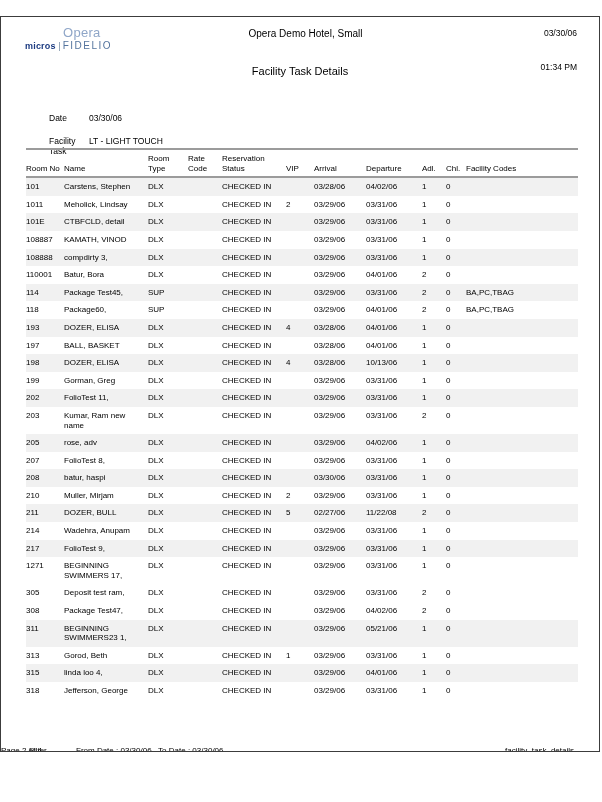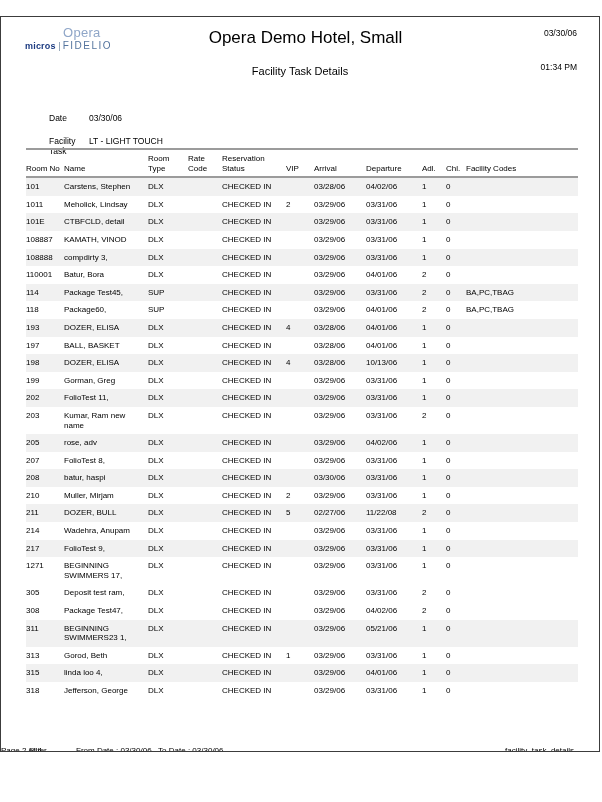--- a/index.html
+++ b/index.html
@@ -18,21 +18,21 @@
   }
   .logo-row { display:flex; align-items:flex-end; margin-top:2px; }
   .logo-micros {
     font-size:9px; font-weight:bold; color:var(--logo-micros,#1b3a80);
     letter-spacing:.2px;
   }
   .logo-divider { width:1px; height:9px; background:#9ab; margin:0 3px; }
   .logo-fidelio {
     font-size:10px; color:var(--logo-fidelio,#54749e); letter-spacing:1.5px;
   }
-  .hotel-name { position:absolute; top:11px; left:11px; right:0; text-align:center; font-size:17px; }
+  .hotel-name { position:absolute; top:11px; left:11px; right:0; text-align:center; font-size:10px; }
   .header-date { position:absolute; top:11px; right:22px; font-size:8.5px; }
   .report-title { position:absolute; top:48px; left:0; right:0; text-align:center; font-size:11px; }
   .header-time { position:absolute; top:45px; right:22px; font-size:8.5px; }
 
   
   .info { position:absolute; left:28px; top:96px; font-size:8.5px; }
   .info-row { display:flex; margin-bottom:13px; }
   .info-label { width:60px;padding-left:20px; }
 
   

